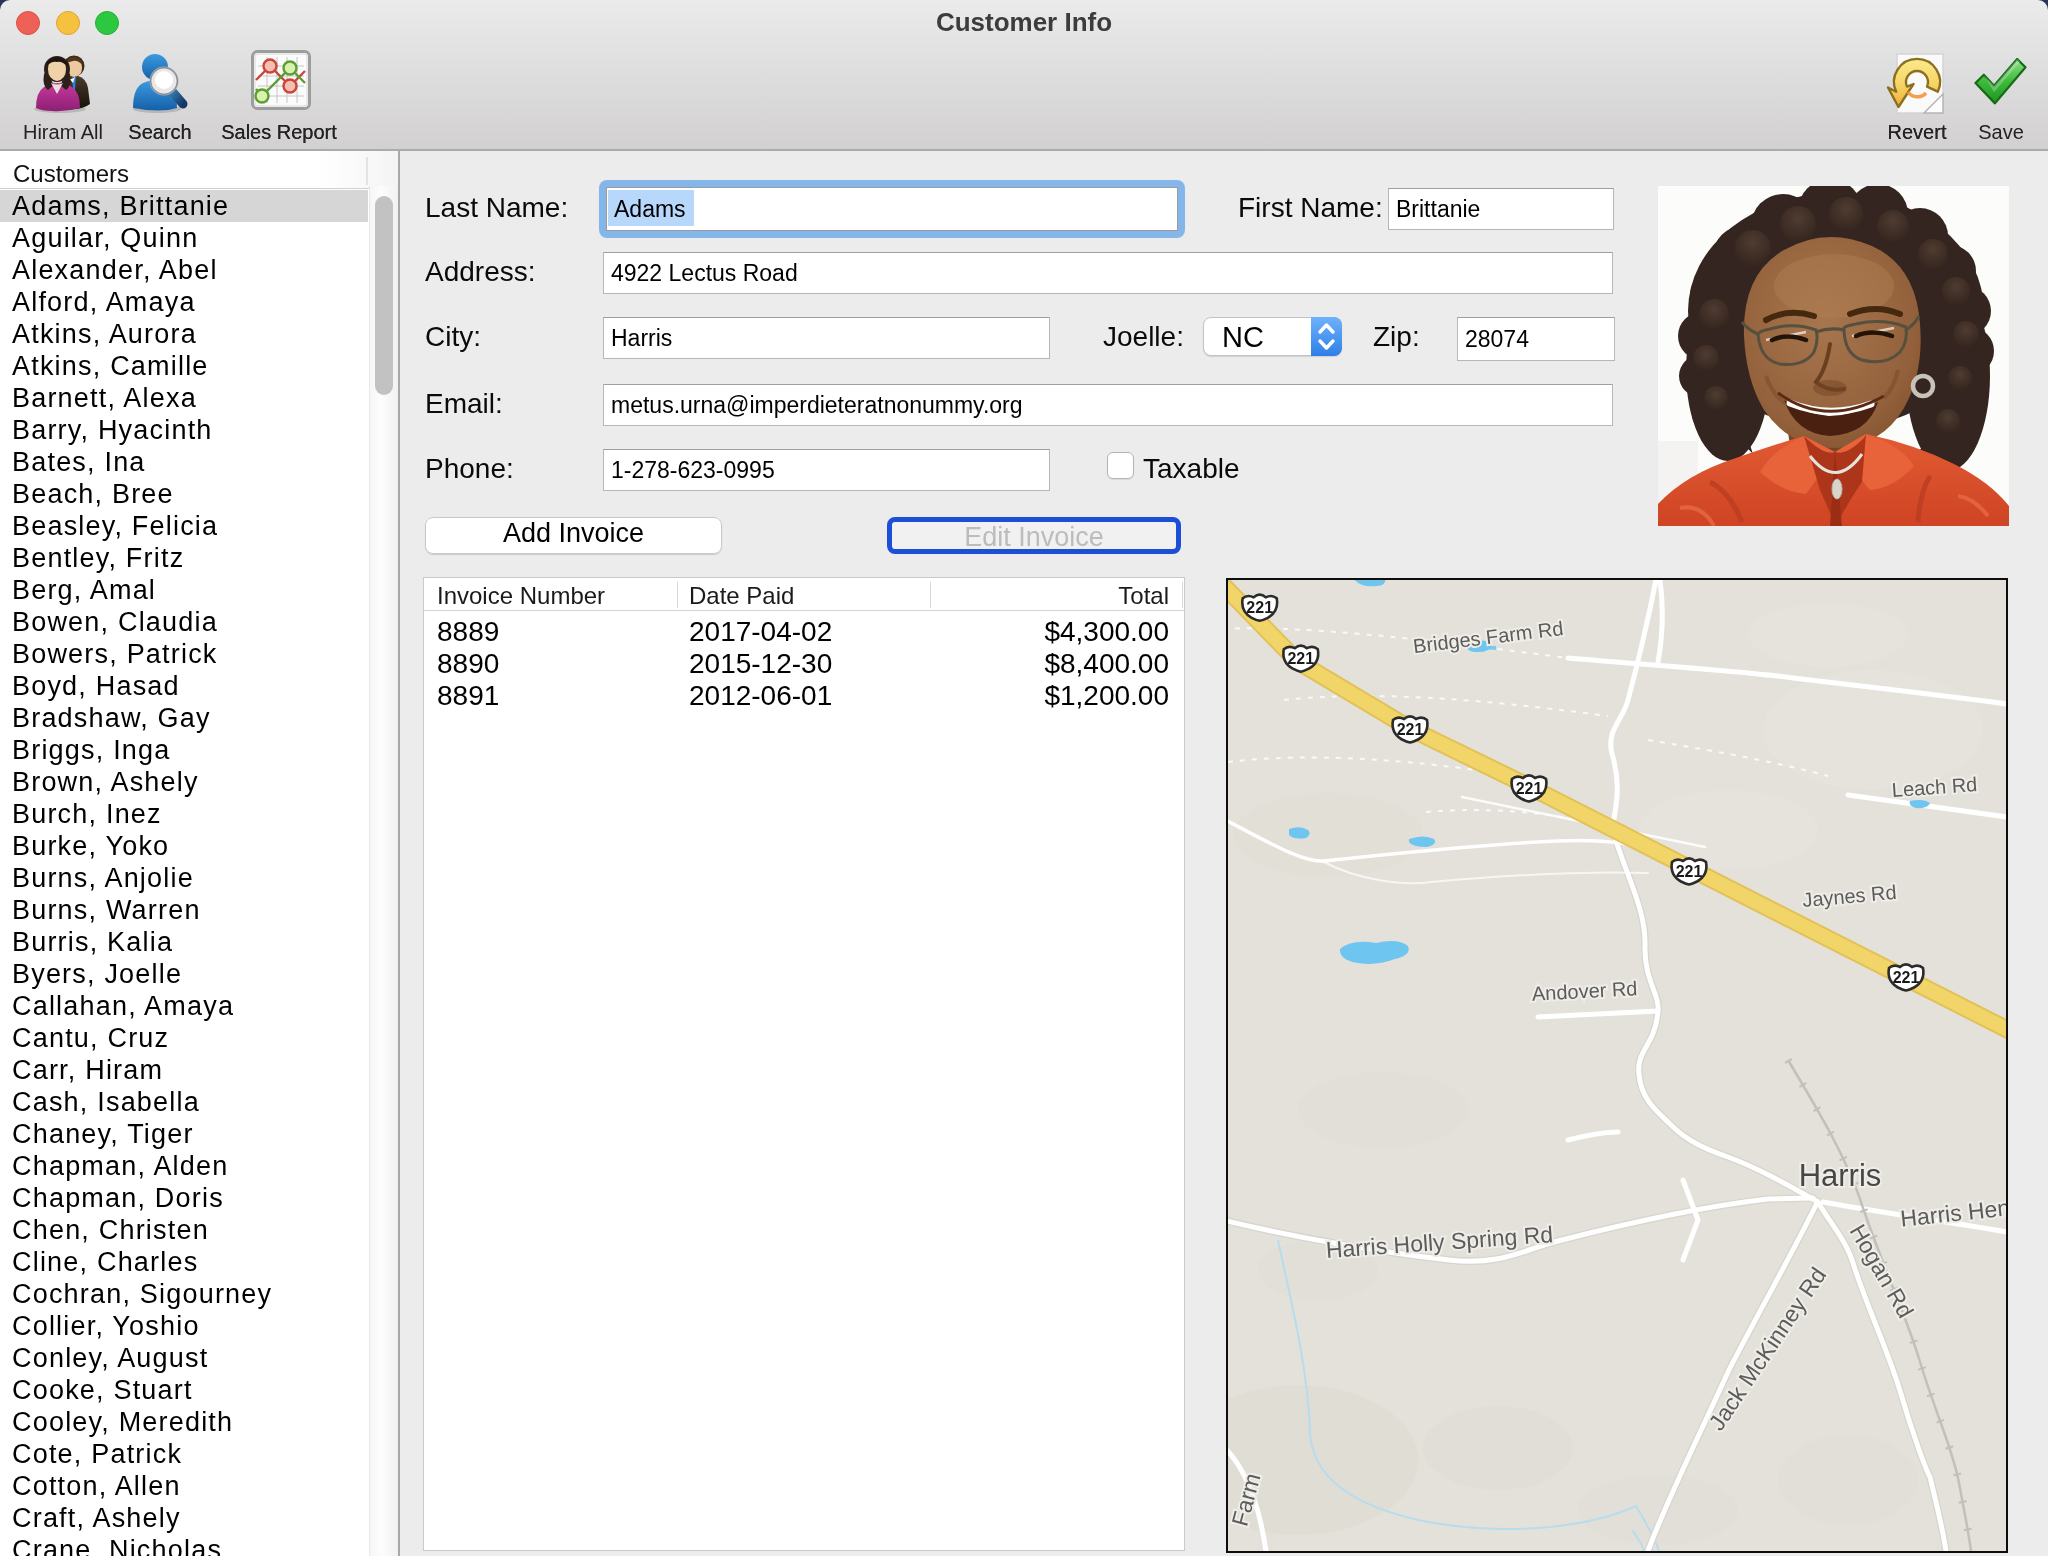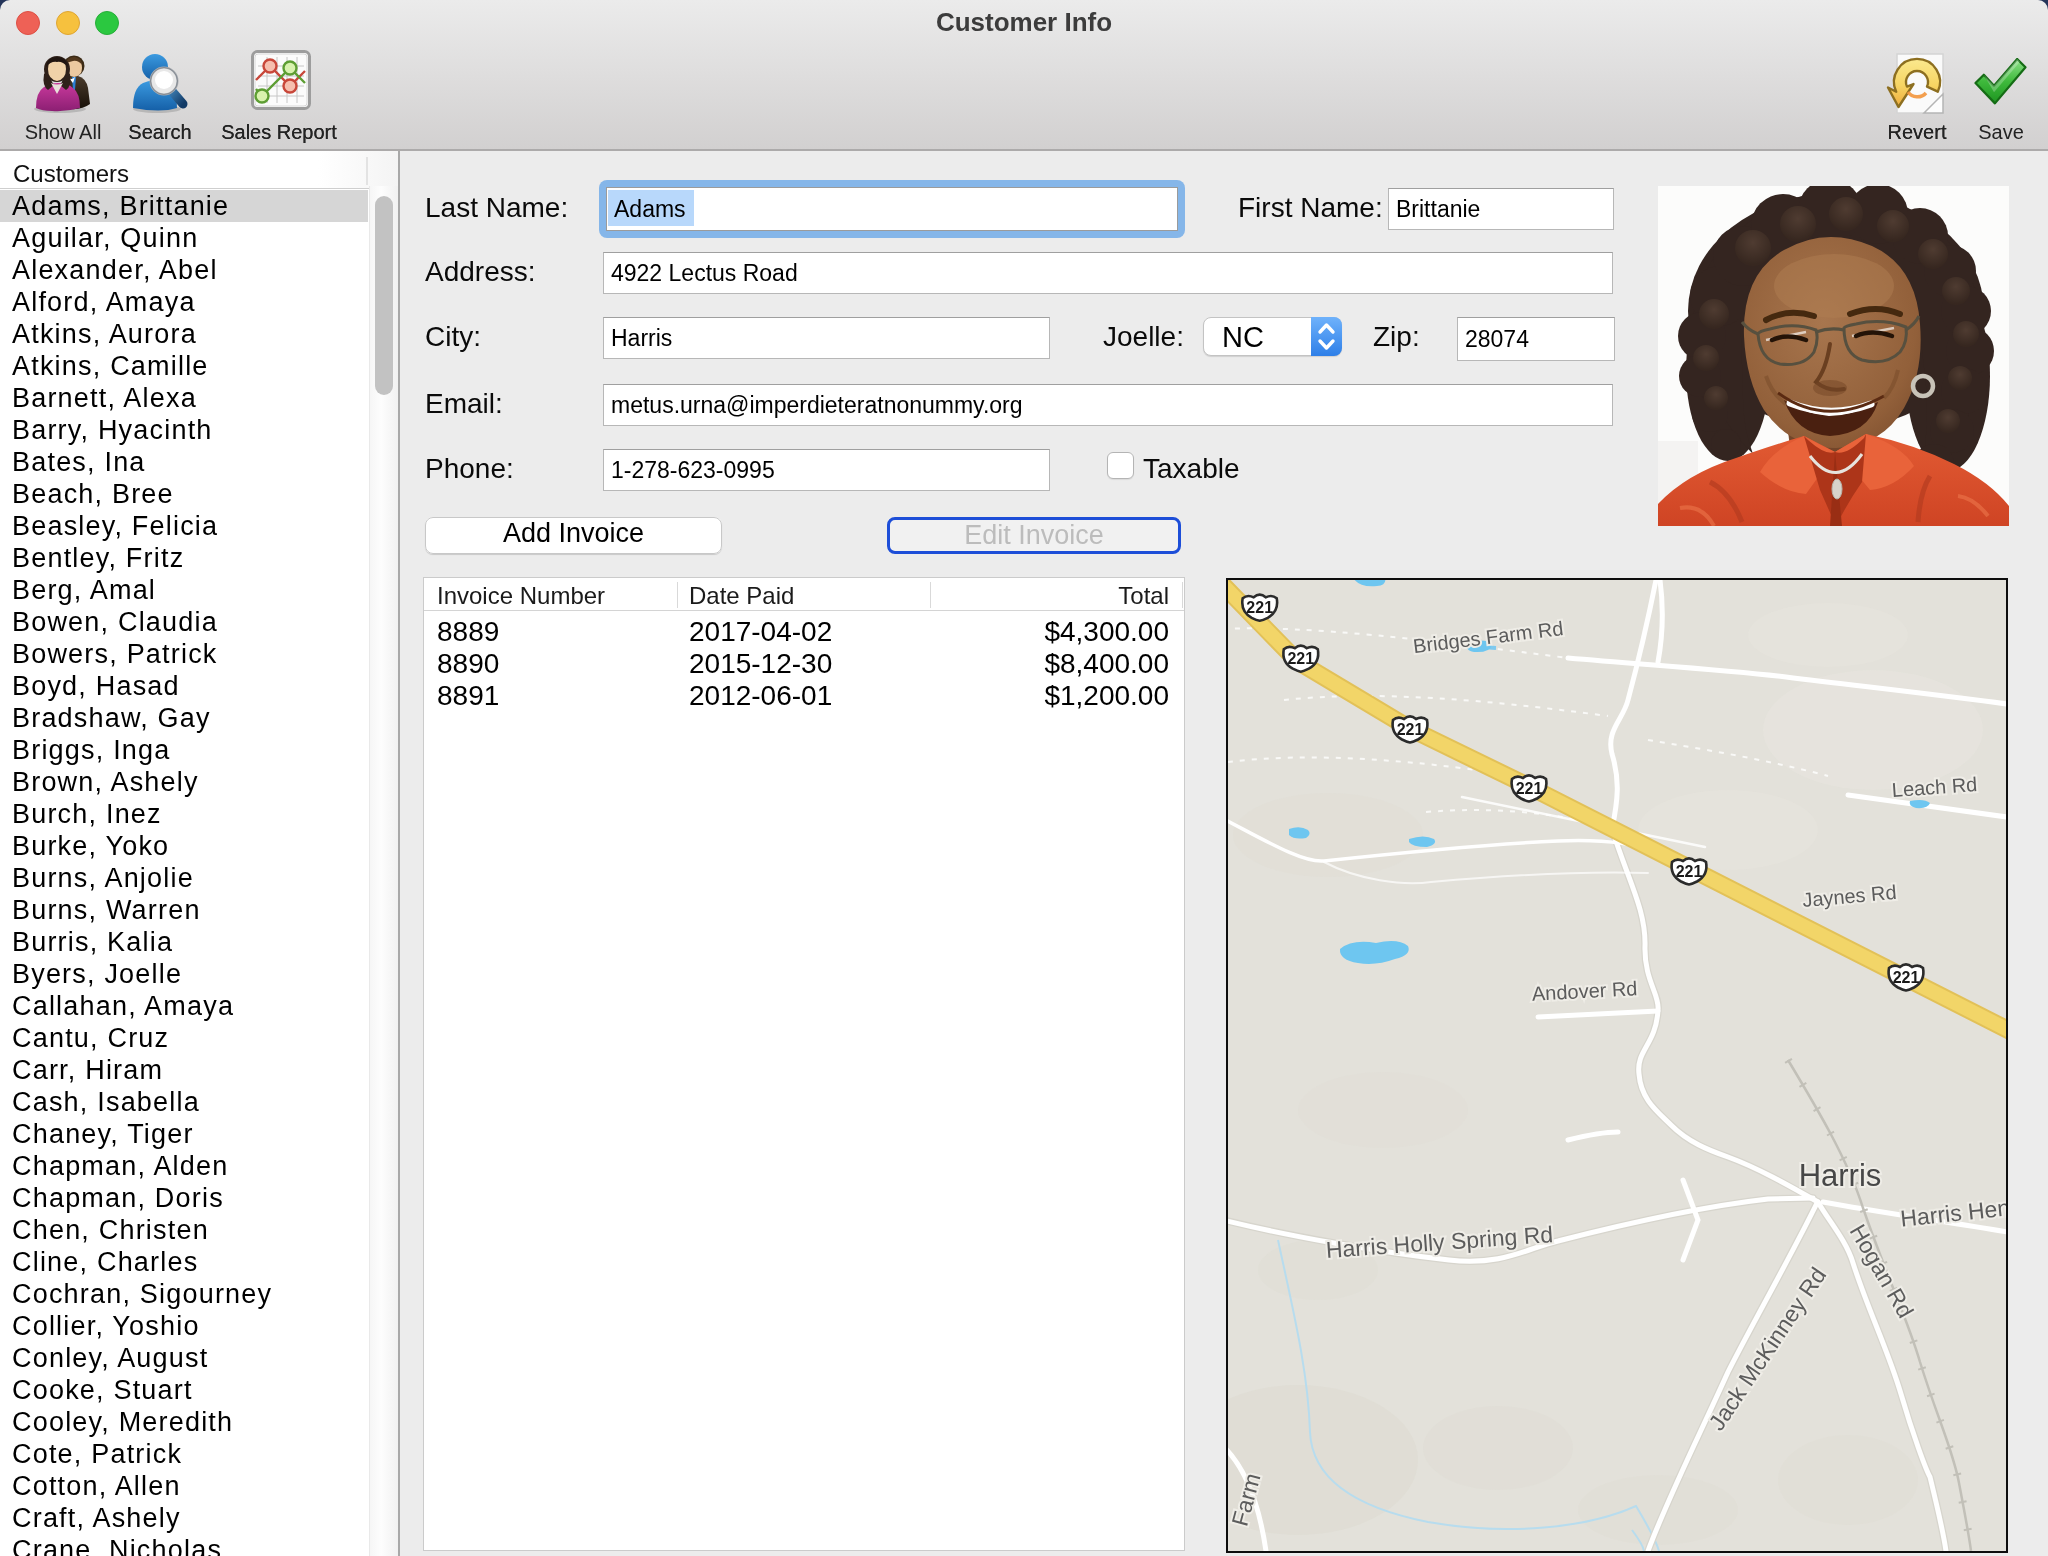--- a/index.html
+++ b/index.html
@@ -46,21 +46,21 @@
     border:1px solid #c3c3c3; box-shadow:0 1px 1px rgba(0,0,0,0.12); }
   #dd-state .val { position:absolute; left:18px; top:3px; font-size:29px; }
   #dd-state .btn { position:absolute; right:-1px; top:-1px; width:31px; height:39px; border-radius:0 8px 8px 0;
     background:linear-gradient(#6fb2fb,#2e7fe8); }
 
   #chk { left:1107px; top:452px; width:27px; height:27px; background:#fff; border:1px solid #b4b4b4; border-radius:6px; box-shadow:0 1px 1px rgba(0,0,0,0.08); }
 
   .btn-push { font-size:27px; display:flex; align-items:flex-start; justify-content:center;
     height:37px; border-radius:8px; }
   #b-add { left:425px; top:517px; width:297px; border:1px solid #c8c8c8; box-shadow:0 1px 1px rgba(0,0,0,0.15); color:#000; }
-  #b-edit { left:887px; top:517px; width:294px; border:3px solid #1d4ed8; color:#bcbcbc; }
+  #b-edit { left:887px; top:517px; width:294px; border:5px solid #1d4ed8; color:#bcbcbc; }
 
   
   #itable { left:423px; top:577px; width:762px; height:974px; background:#fff; border:1px solid #cbcbcb; }
   #ithead { position:absolute; left:0; top:0; width:100%; height:33px; border-bottom:1px solid #d4d4d4; font-size:24px; color:#1a1a1a; }
   #ithead .c1 { position:absolute; left:13px; top:4px; }
   #ithead .c2 { position:absolute; left:265px; top:4px; }
   #ithead .c3 { position:absolute; right:15px; top:4px; }
   .vsep { position:absolute; top:4px; width:1px; height:26px; background:#d9d9d9; }
   .itrow { position:absolute; width:100%; height:32px; font-size:28px; line-height:32px; }
   .itrow .c1 { position:absolute; left:13px; }
@@ -104,21 +104,21 @@
     <path d="M 36 25 Q 39 29 43 25 L 41 31 Z" fill="#fff"></path>
 
     <path d="M 4 56 Q 4 40 12 35 Q 18 31 26 31 Q 36 31 41 36 Q 48 41 48 56 Q 34 60 20 59 Q 10 59 4 56 Z" fill="url(#g-mag)"></path>
     <circle cx="25" cy="17" r="13" fill="#2e2019"></circle>
     <path d="M 12 22 Q 10 34 16 38 L 22 33 L 14 20 Z" fill="#2e2019"></path>
     <path d="M 38 22 Q 40 34 34 38 L 28 33 L 36 20 Z" fill="#2e2019"></path>
     <path d="M 16 17 Q 16 6 25 6 Q 34 6 34 17 Q 34 27 25 29 Q 16 27 16 17 Z" fill="#f0d2a8"></path>
     <path d="M 14 15 Q 15 5 25 5 Q 35 5 36 15 Q 30 9 25 10 Q 19 9 14 15 Z" fill="#201510"></path>
     <path d="M 19 31 L 25 42 L 31 31 Q 25 34 19 31 Z" fill="#e8e0da"></path>
   </svg>
-  <div class="abs tblabel" style="left:17px; width:92px;">Show All</div>
+  <div class="abs tblabel" style="left:17px; width:92px;">Hiram All</div>
   <svg class="abs" style="left:131px; top:52px;" width="60" height="62" viewBox="0 0 60 62">
     <defs>
       <linearGradient id="g-blue" x1="0" y1="0" x2="0" y2="1">
         <stop offset="0" stop-color="#3b9ae0"></stop>
           <stop offset="1" stop-color="#1560a8"></stop>
       </linearGradient>
       <linearGradient id="g-handle" x1="0" y1="0" x2="1" y2="1">
         <stop offset="0" stop-color="#3d7fb4"></stop>
           <stop offset="1" stop-color="#123a66"></stop>
       </linearGradient>

